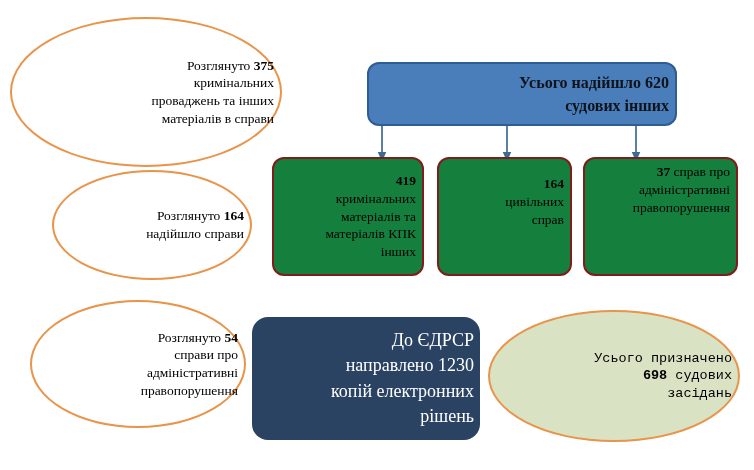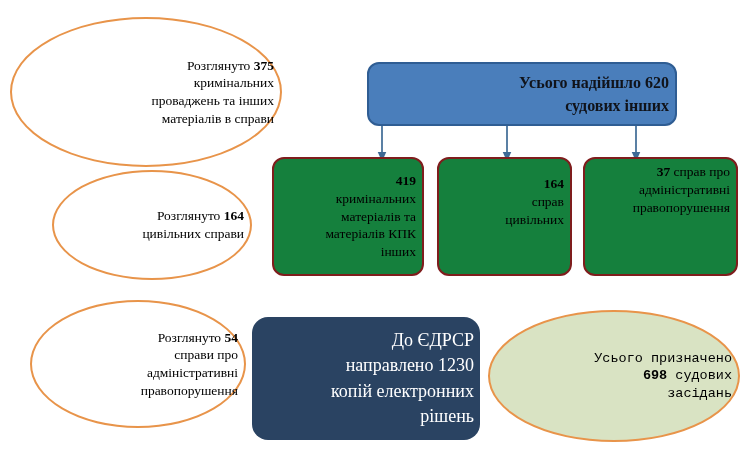--- a/index.html
+++ b/index.html
@@ -125,21 +125,21 @@
       <span class="ln"><span>Розглянуто </span><span class="b">375</span></span>
       <span class="ln">кримінальних</span>
       <span class="ln">проваджень та інших</span>
       <span class="ln">матеріалів в справи</span>
     </div>
   </div>
 
   <div class="ellipse" style="left:52px; top:170px; width:200px; height:110px;">
     <div class="shape-text">
       <span class="ln"><span>Розглянуто </span><span class="b">164</span></span>
-      <span class="ln">цивільних справи</span>
+      <span class="ln">надійшло справи</span>
     </div>
   </div>
 
   <div class="ellipse" style="left:30px; top:300px; width:216px; height:128px;">
     <div class="shape-text">
       <span class="ln"><span>Розглянуто </span><span class="b">54</span></span>
       <span class="ln">справи про</span>
       <span class="ln">адміністративні</span>
       <span class="ln">правопорушення</span>
     </div>
@@ -158,22 +158,22 @@
       <span class="ln">кримінальних</span>
       <span class="ln">матеріалів та</span>
       <span class="ln">матеріалів КПК</span>
       <span class="ln">інших</span>
     </div>
   </div>
 
   <div class="lav-box" style="left:437px; top:157px; width:135px; height:119px;">
     <div class="shape-text" style="justify-content:flex-start; padding-top:16px;">
       <span class="ln b">164</span>
+      <span class="ln">цивільних</span>
       <span class="ln">справ</span>
-      <span class="ln">цивільних</span>
     </div>
   </div>
 
   <div class="lav-box" style="left:583px; top:157px; width:155px; height:119px;">
     <div class="shape-text" style="justify-content:flex-start; ">
       <span class="ln"><span class="b">37</span><span> справ про</span></span>
       <span class="ln">адміністративні</span>
       <span class="ln">правопорушення</span>
     </div>
   </div>

